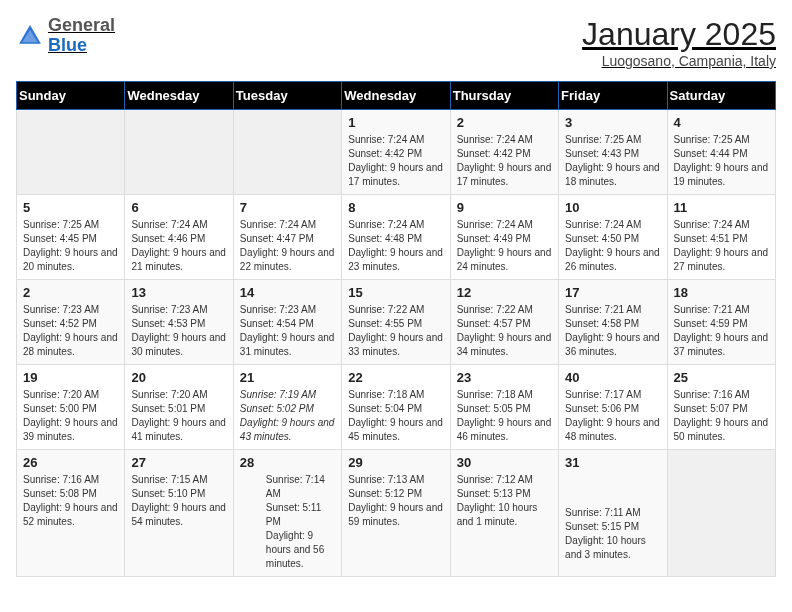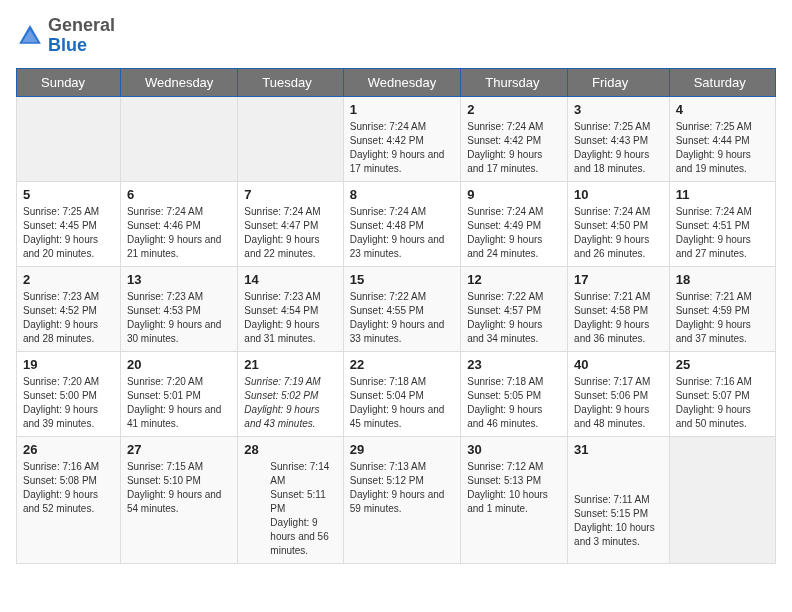--- a/index.html
+++ b/index.html
@@ -8,20 +8,21 @@
       background: #fff;
       width: 792px;
       min-height: 612px;
       padding: 16px;
     }
     .header {
       display: flex;
       justify-content: space-between;
       align-items: flex-start;
       margin-bottom: 12px;
+      text-decoration: underline;
     }
     .logo {
       display: flex;
       align-items: center;
       gap: 4px;
     }
     .logo-text {
       font-size: 18px;
       font-weight: bold;
       line-height: 1.1;
@@ -43,25 +44,25 @@
     .location {
       font-size: 14px;
       color: #444;
     }
     table {
       width: 100%;
       border-collapse: collapse;
       border: 1px solid #ccc;
     }
     thead tr th {
-      background-color: #737373;
+      background-color: #000000;
       color: #fff;
       font-size: 13px;
-      font-weight: normal;
-      padding: 6px 24px;
+      font-weight: bold;
+      padding: 6px 2px;
       text-align: left;
       border: 1px solid #2060b0;
     }
     tbody tr td {
       width: 14.28%;
       vertical-align: top;
       padding: 5px 6px;
       border: 1px solid #ddd;
       background: #fff;
       font-size: 11px;
@@ -96,20 +97,24 @@
   <div class="logo">
     <svg class="logo-icon" viewBox="0 0 36 36">
       <polygon points="18,4 32,28 4,28" fill="#2c74d6"></polygon>
       <polygon points="18,10 28,26 8,26" fill="#fff" opacity="0.3"></polygon>
     </svg>
     <div class="logo-text">
       <span class="logo-general">General</span><br>
       <span class="logo-blue">Blue</span>
     </div>
   </div>
+  <div class="title-block">
+    <div class="month-title">January 2025</div>
+    <div class="location">Luogosano, Campania, Italy</div>
+  </div>
 </div>
 
 <table>
   <thead>
     <tr>
     <th>Sunday</th>
         <th>Wednesday</th>
         <th>Tuesday</th>
         <th>Wednesday</th>
         <th>Thursday</th>

